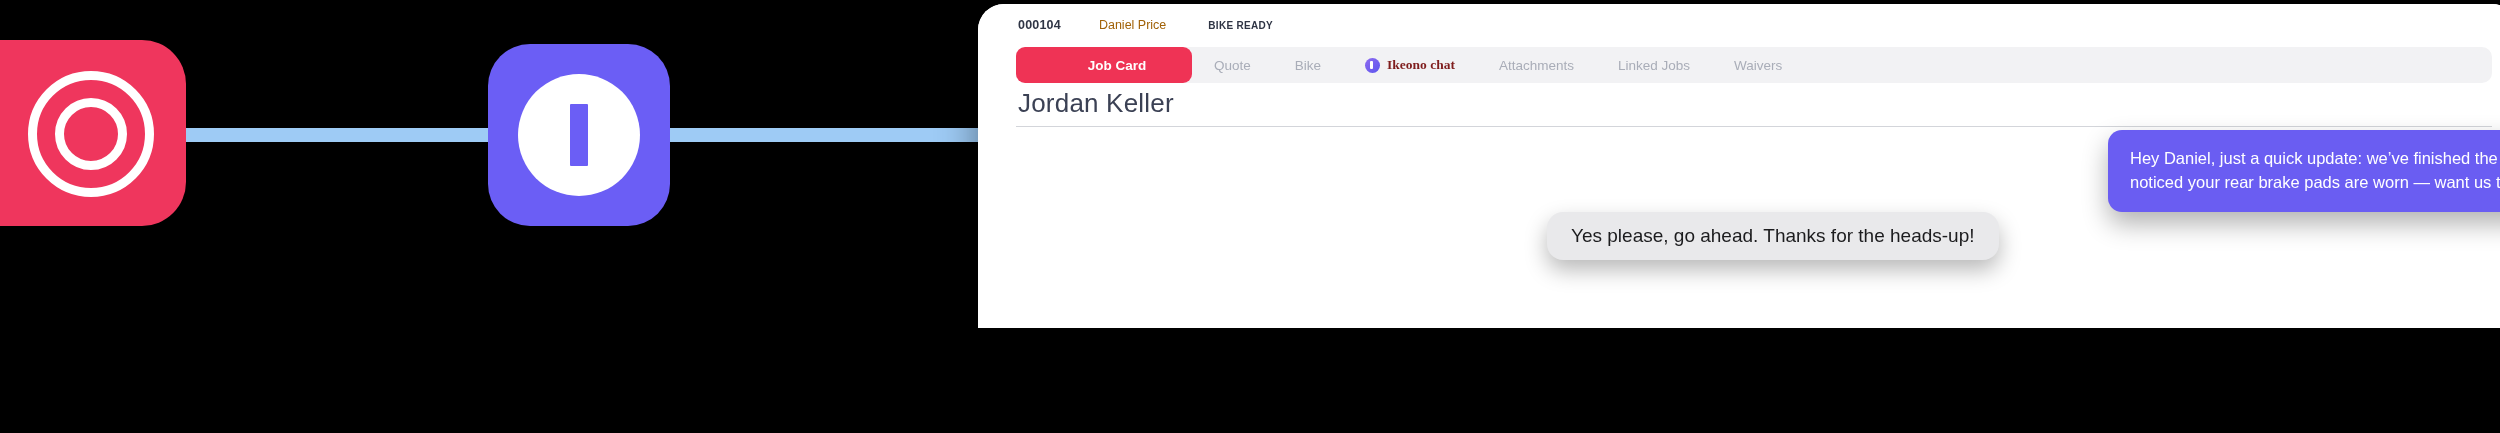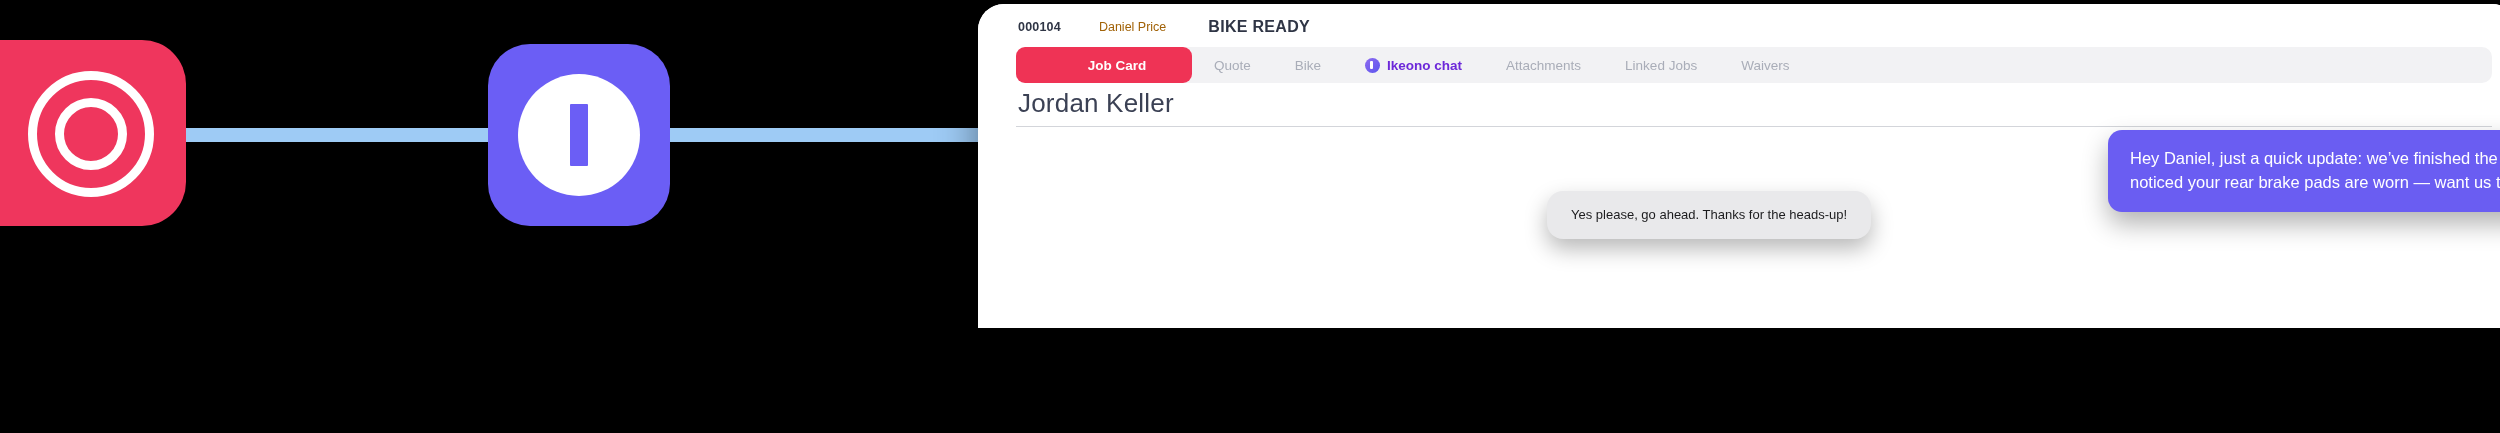--- a/index.html
+++ b/index.html
@@ -69,40 +69,40 @@
     position:absolute;inset:0;border-radius:26px;overflow:hidden;background:#fff;
   }
 
   .card-header{
     position:absolute;left:40px;top:14px;
     display:flex;align-items:center;gap:0;
     font-size:12.5px;
   }
   .hdr-id{color:#2f3545;font-weight:700;letter-spacing:.2px;}
   .hdr-name{color:#a16207;margin-left:38px;font-weight:400;}
-  .hdr-status{color:#2f3545;margin-left:42px;font-weight:600;letter-spacing:.3px;font-size:16px;}
+  .hdr-status{color:#2f3545;margin-left:42px;font-weight:600;letter-spacing:.3px;font-size:10px;}
 
   .tabbar{
     position:absolute;left:38px;top:43px;
     width:1476px;height:36px;
     background:#f2f2f4;
     border-radius:10px;
     display:flex;align-items:center;
   }
   .tab{
     height:36px;display:flex;align-items:center;justify-content:center;
     font-size:13.5px;color:#a9adb8;white-space:nowrap;
     padding:0 22px;border-radius:9px;
   }
   .tab.active{
     background:#ef3355;color:#ffffff;font-weight:600;
     min-width:106px;
     padding-left:48px;
   }
-  .tab.dark{color:#6d28d9;font-weight:600;}
+  .tab.dark{color:#7f1d1d;font-weight:600;font-family:Liberation Serif, serif;}
   .tab-logo{
     width:15px;height:15px;border-radius:50%;
     background:linear-gradient(135deg,#8f6bf0,#5b55ee);
     margin-right:7px;display:inline-block;position:relative;flex:none;
   }
   .tab-logo::after{
     content:"";position:absolute;left:5px;top:3.5px;
     width:3px;height:8px;background:#ffffff;border-radius:1px;
   }
 
@@ -122,26 +122,26 @@
     background:#6a5df2;
     color:#ffffff;
     border-radius:14px;
     padding:16px 22px 18px 22px;
     font-size:16.5px;line-height:24px;
     box-shadow:0 12px 26px rgba(0,0,0,.30);
     box-sizing:border-box;
   }
   .bubble-in{
     position:absolute;
-    left:569px;top:187px;
+    left:569px;top:208px;
     background:#e9e9eb;
     color:#1c1c1e;
     border-radius:16px;
     padding:12px 24px;
-    font-size:13px;line-height:24px;
+    font-size:19px;line-height:24px;
     box-shadow:0 10px 22px rgba(0,0,0,.28);
     white-space:nowrap;
   }
 </style>
 </head>
 <body>
 
 <div class="stage">
 
   <div class="connector"></div>

